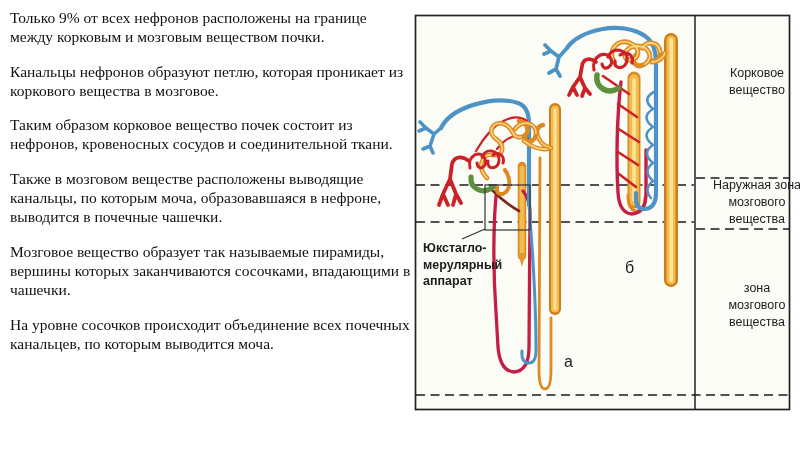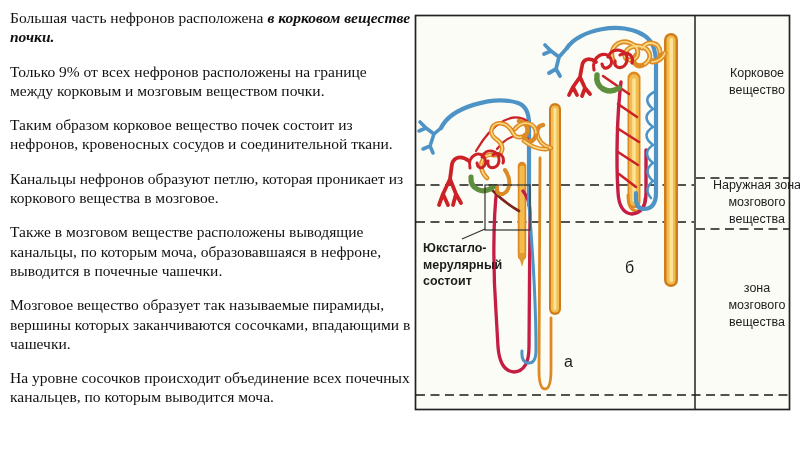--- a/index.html
+++ b/index.html
@@ -27,24 +27,23 @@
   .callout-label{left:423px;width:80px;text-align:left;line-height:16.5px;}
   .panel-letter{
     position:absolute;font-family:"Liberation Sans", sans-serif;
     font-size:16px;color:#1c1c1c;
   }
 </style>
 </head>
 <body>
 
 <div class="text-col">
-  <p><span>Большая часть нефронов расположена </span><span class="emph">в корковом веществе почки.</span></p>
   <p>Только 9% от всех нефронов расположены на границе между корковым и мозговым веществом почки.</p>
+  <p>Канальцы нефронов образуют петлю, которая проникает из коркового вещества в мозговое.</p>
   <p>Таким образом корковое вещество почек состоит из нефронов, кровеносных сосудов и соединительной ткани.</p>
-  <p>Канальцы нефронов образуют петлю, которая проникает из коркового вещества в мозговое.</p>
   <p>Также в мозговом веществе расположены выводящие канальцы, по которым моча, образовавшаяся в нефроне, выводится в почечные чашечки.</p>
   <p>Мозговое вещество образует так называемые пирамиды, вершины которых заканчиваются сосочками, впадающими в чашечки.</p>
   <p>На уровне сосочков происходит объединение всех почечных канальцев, по которым выводится моча.</p>
 </div>
 
 <svg id="diagram-svg" width="800" height="449" viewBox="0 0 800 449">
 
   <rect x="415.5" y="15.5" width="374" height="394" fill="#fcfcf6" stroke="#222" stroke-width="1.7"></rect>
 
   <g stroke="#1a1a1a" stroke-width="1.7" stroke-dasharray="9 5.5">
@@ -148,17 +147,17 @@
 </div>
 <div class="diagram-label zone-label" style="top:280px;">
   <div>зона</div>
   <div>мозгового</div>
   <div>вещества</div>
 </div>
 
 <div class="diagram-label callout-label" style="top:240px;font-weight:bold;">
   <div>Юкстагло-</div>
   <div>мерулярный</div>
-  <div>состоит</div>
+  <div>аппарат</div>
 </div>
 
 <div class="panel-letter" style="left:564px;top:353px;">а</div>
 <div class="panel-letter" style="left:625px;top:259px;">б</div>
 
 </body></html>

